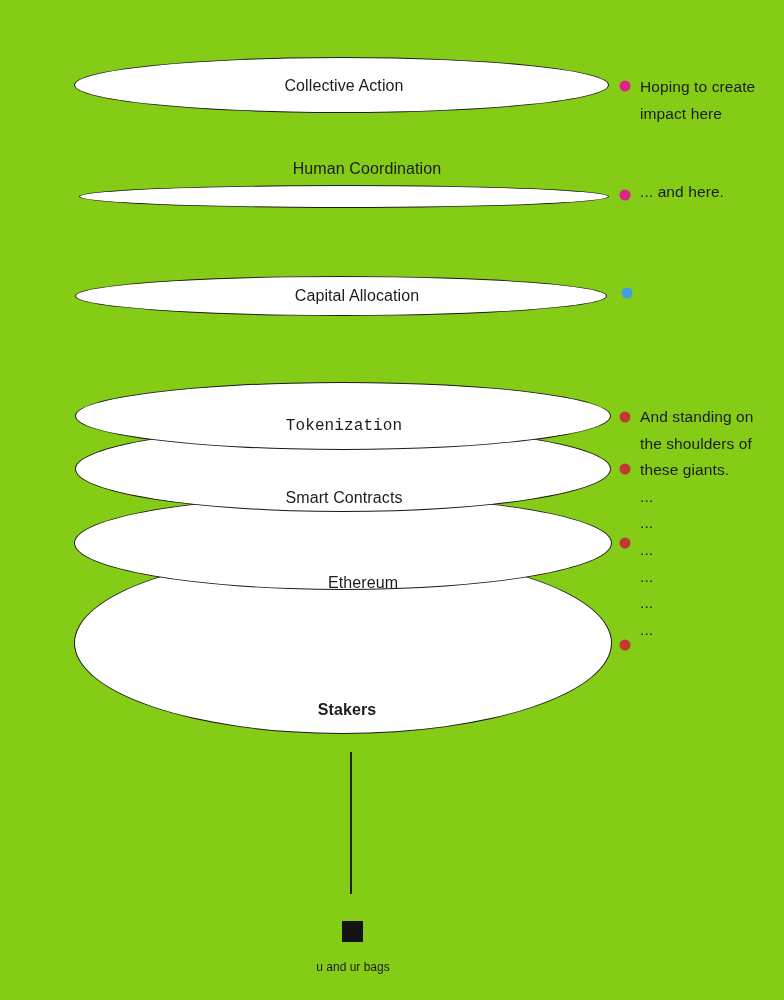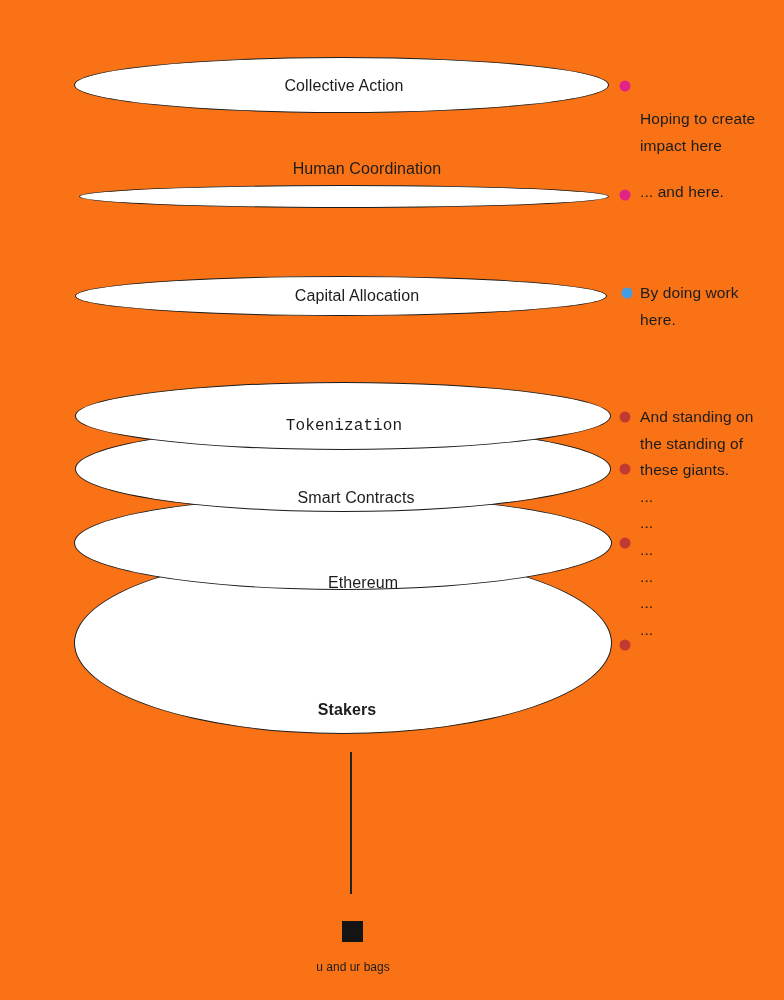--- a/index.html
+++ b/index.html
@@ -1,20 +1,20 @@
 <!DOCTYPE html>
 <html><head>
 <meta charset="utf-8">
 <style>
   html, body { margin: 0; padding: 0; background: #ffffff; }
   .canvas {
     position: relative;
     width: 784px;
     height: 1000px;
-    background: #f97316;
+    background: #84cc16;
     font-family: "Liberation Sans", "DejaVu Sans", sans-serif;
     color: #1c1c1c;
     overflow: hidden;
   }
   .ellipse {
     position: absolute;
     border: 1.4px solid #1b1b1b;
     border-radius: 50%;
     background: #ffffff;
     box-sizing: border-box;
@@ -83,49 +83,45 @@
 
   <div class="ellipse" style="left:75px; top:382px; width:536px; height:68px; z-index:44;"></div>
   <div class="ellipse" style="left:75px; top:426px; width:536px; height:86px; z-index:43;"></div>
   <div class="ellipse" style="left:74px; top:496px; width:538px; height:94px; z-index:42;"></div>
   <div class="ellipse" style="left:74px; top:552px; width:538px; height:182px; z-index:41;"></div>
 
   <div class="layer-label" style="left:344px; top:86px;">Collective Action</div>
   <div class="layer-label" style="left:347px; top:169px;margin-left:20px;">Human Coordination</div>
   <div class="layer-label" style="left:357px; top:296px;">Capital Allocation</div>
   <div class="layer-label" style="left:344px; top:426px;font-family:Liberation Mono, monospace;">Tokenization</div>
-  <div class="layer-label" style="left:344px; top:498px;margin-left:12px;">Smart Contracts</div>
+  <div class="layer-label" style="left:344px; top:498px;">Smart Contracts</div>
   <div class="layer-label" style="left:347px; top:583px;margin-left:16px;">Ethereum</div>
   <div class="layer-label" style="left:347px; top:710px;font-weight:bold;">Stakers</div>
 
   <span class="dot" style="left: 625px; top: 86px; background: rgb(224, 36, 135);"></span>
   <span class="dot" style="left: 625px; top: 195px; background: rgb(224, 36, 135);"></span>
   <span class="dot" style="left: 627px; top: 293px; background: rgb(65, 157, 228);"></span>
   <span class="dot" style="left: 625px; top: 417px; background: rgb(193, 58, 49);"></span>
   <span class="dot" style="left: 625px; top: 469px; background: rgb(193, 58, 49);"></span>
   <span class="dot" style="left: 625px; top: 543px; background: rgb(193, 58, 49);"></span>
   <span class="dot" style="left: 625px; top: 645px; background: rgb(193, 58, 49);"></span>
 
-  <div class="note" style="top:74px;margin-top:32px;">
+  <div class="note" style="top:74px;">
     <div>Hoping to create</div>
     <div>impact here</div>
   </div>
 
   <div class="note" style="top:179px;">
     <div>... and here.</div>
   </div>
 
-  <div class="note" style="top:280px;">
-    <div>By doing work</div>
-    <div>here.</div>
-  </div>
 
   <div class="note" style="top:404px;">
     <div>And standing on</div>
-    <div>the standing of</div>
+    <div>the shoulders of</div>
     <div>these giants.</div>
     <div>...</div>
     <div>...</div>
     <div>...</div>
     <div>...</div>
     <div>...</div>
     <div>...</div>
   </div>
 
   <div class="stem"></div>

